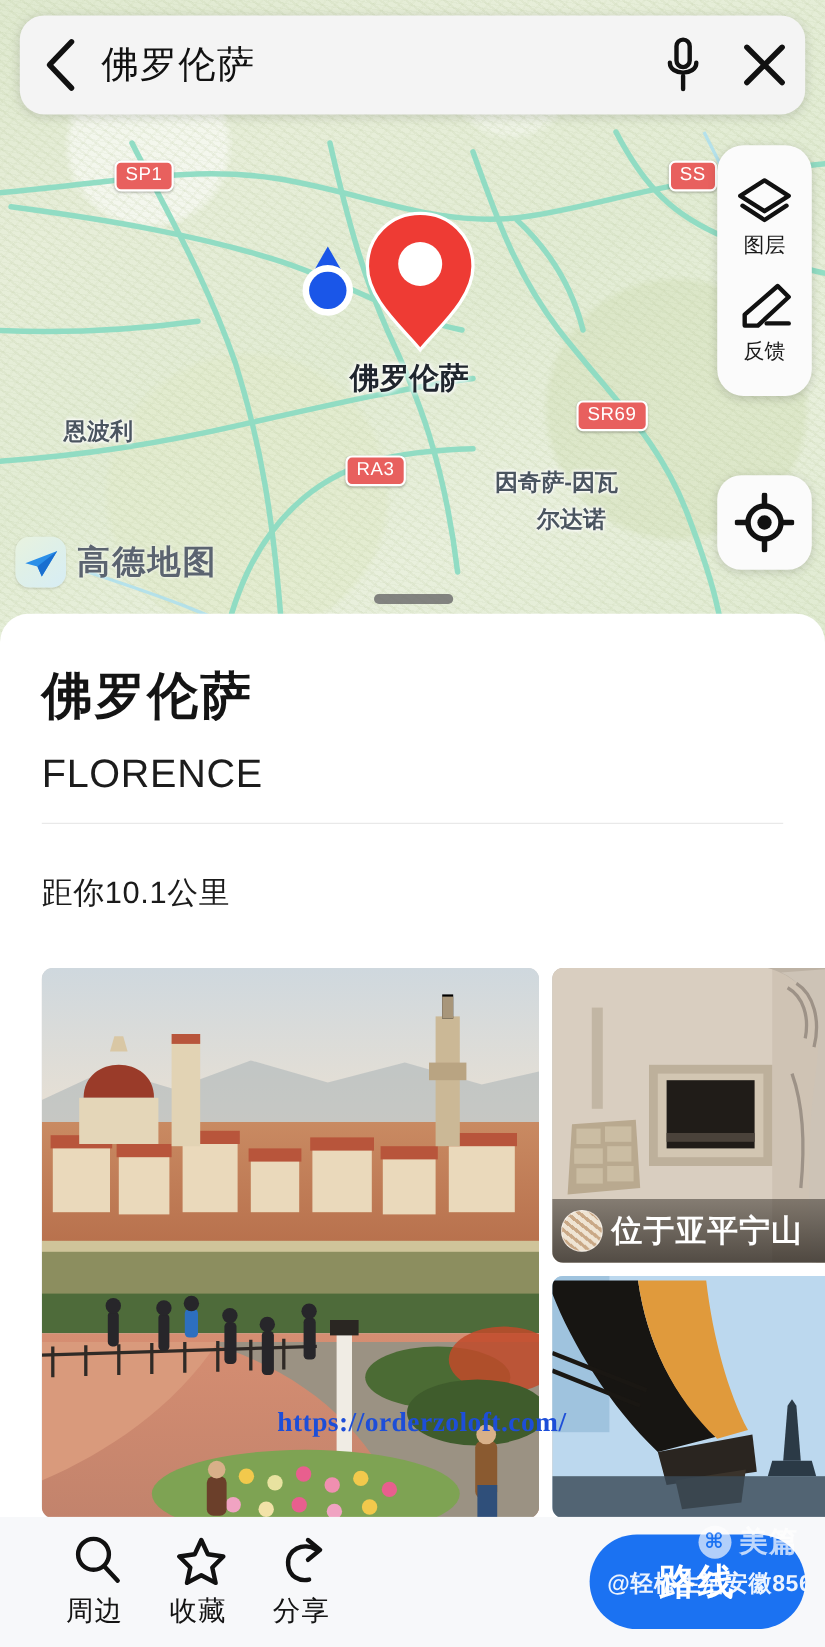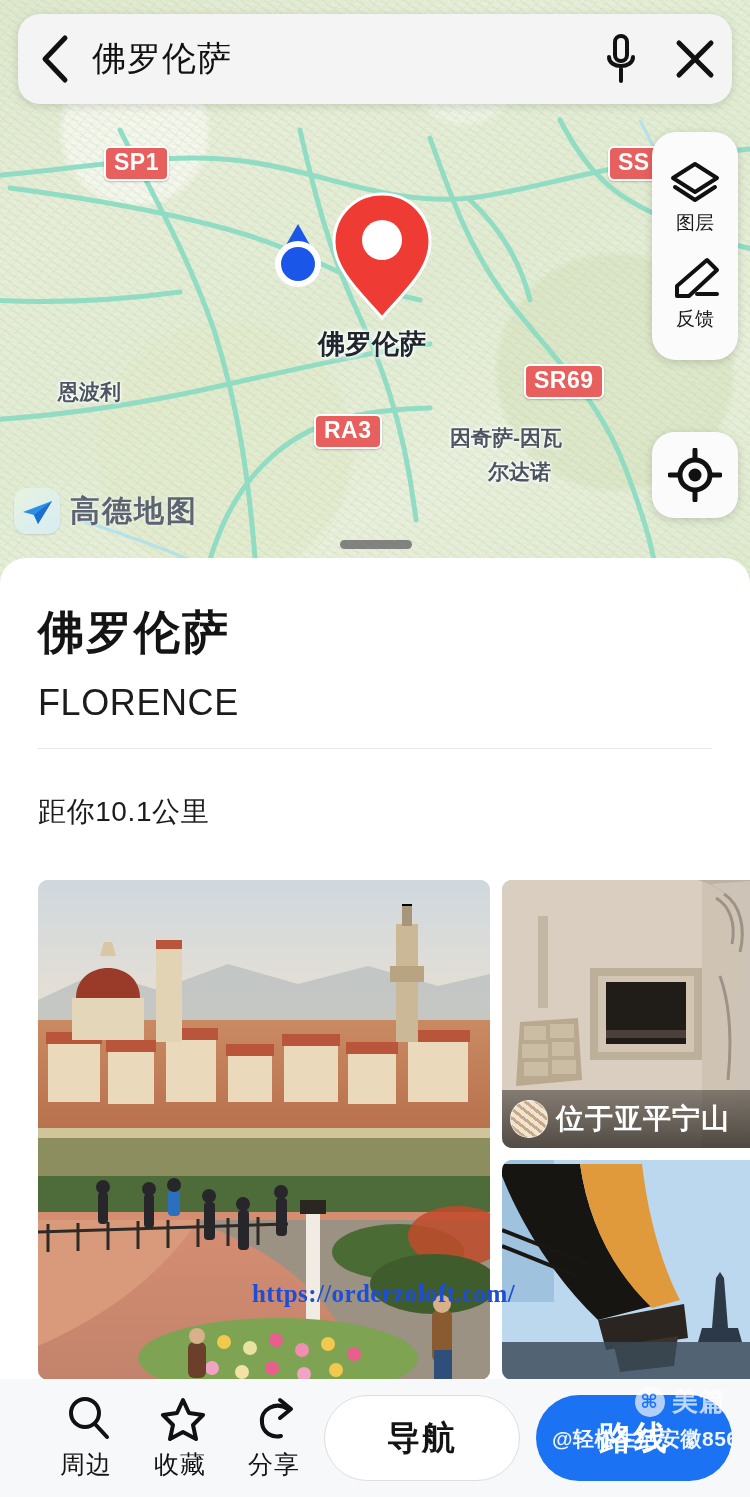--- a/index.html
+++ b/index.html
@@ -31,21 +31,21 @@
 
   .poi-label {
     position:absolute; color:#4b5560; font-size:21px; font-weight:700;
     text-shadow: 0 0 3px #fff, 0 0 3px #fff, 0 0 5px #fff; white-space:nowrap;
   }
   .city-label {
     position:absolute; color:#20262e; font-size:27px; font-weight:800;
     text-shadow: 0 0 4px #fff, 0 0 4px #fff, 0 0 6px #fff; white-space:nowrap;
   }
   .road-badge {
-    position:absolute; background:#e8605e; color:#fff; font-size:23px; font-weight:700;
+    position:absolute; background:#e8605e; color:#fff; font-size:17px; font-weight:400;
     border:2px solid #fff; border-radius:6px; padding:1px 8px 3px;
     box-shadow:0 1px 2px rgba(0,0,0,.22); letter-spacing:.5px;
   }
 
   
   .searchbar {
     position:absolute; left:18px; top:14px; width:714px; height:90px;
     background:#f4f4f4; border-radius:22px; display:flex; align-items:center;
     box-shadow: 0 2px 10px rgba(0,0,0,.14);
   }
@@ -477,21 +477,20 @@
     <div class="bb-action">
       <svg width="46" height="46" viewBox="0 0 46 46">
         <path d="M34 14 C 22 6, 6 14, 8 28 C 9 38, 18 43, 27 41" fill="none" stroke="#111" stroke-width="4" stroke-linecap="round"></path>
         <path d="M26 5 L37 14 L26 23" fill="none" stroke="#111" stroke-width="4" stroke-linecap="round" stroke-linejoin="round"></path>
       </svg>
       <span class="bb-label">分享</span>
     </div>
 
     <div class="bb-spacer"></div>
 
-    <div class="btn-nav">导航</div>
 
     <div class="btn-route">
       <span>路线</span>
       <div class="wm-mp">
         <div class="wm-mp-badge">⌘</div>
         <div class="wm-mp-text">美篇</div>
       </div>
       <div class="wm-handle">@轻松生活安徽8564</div>
     </div>
   </div>

